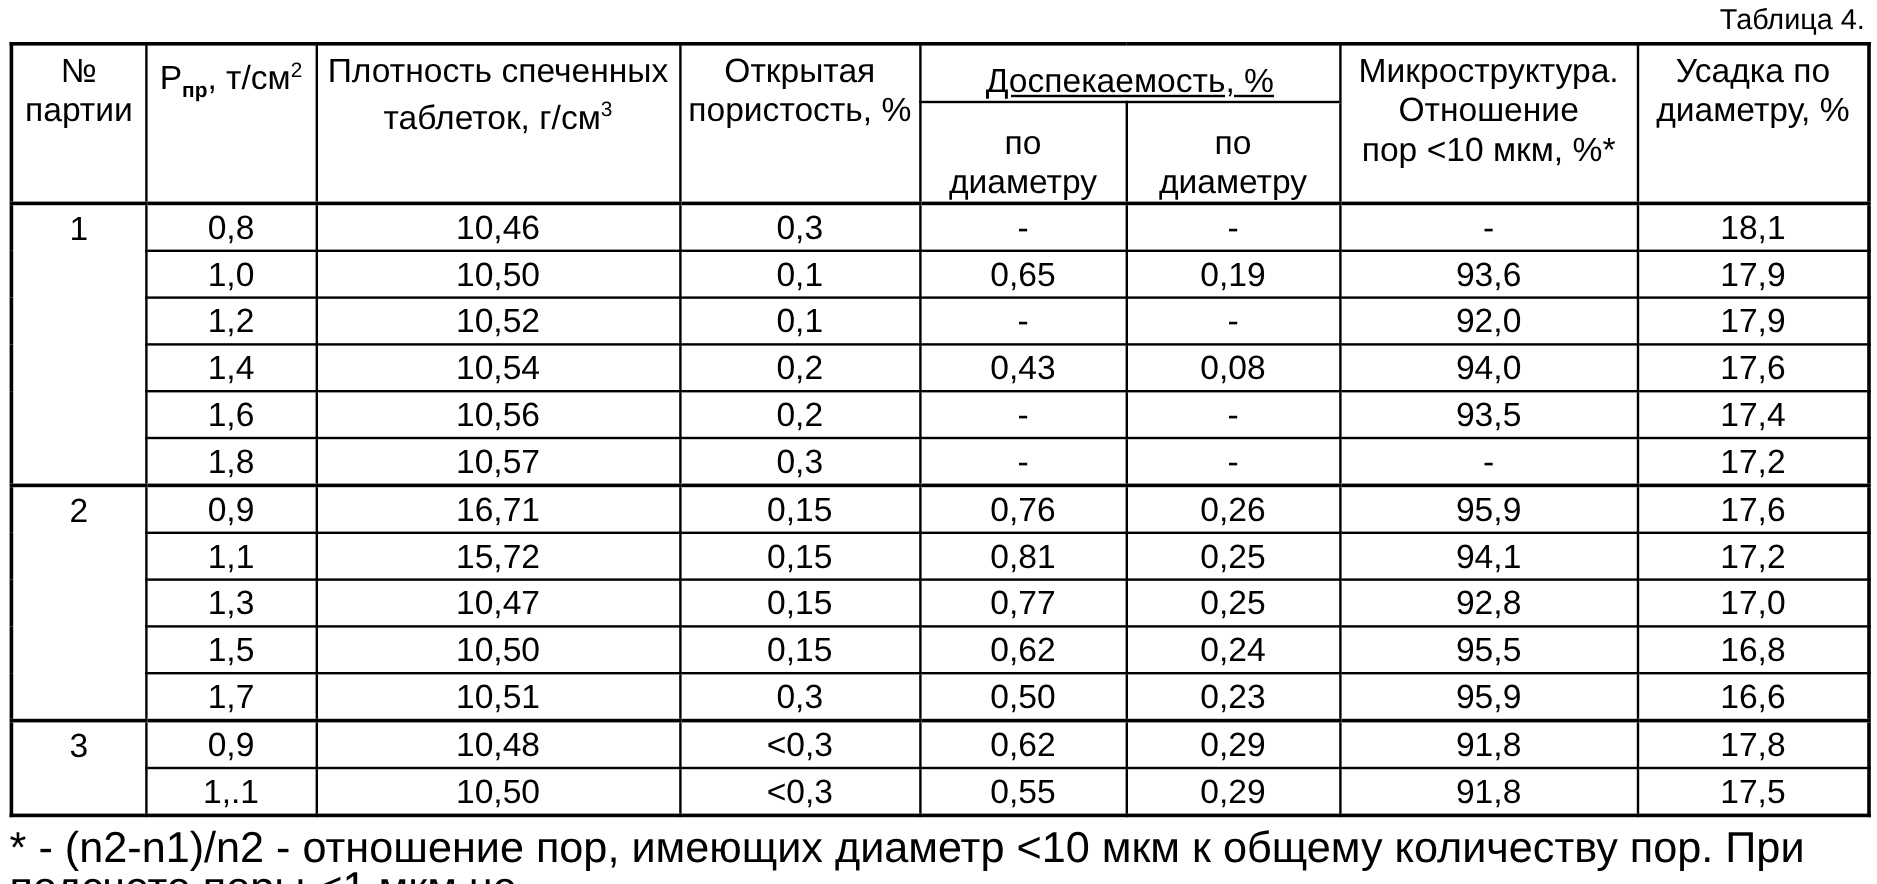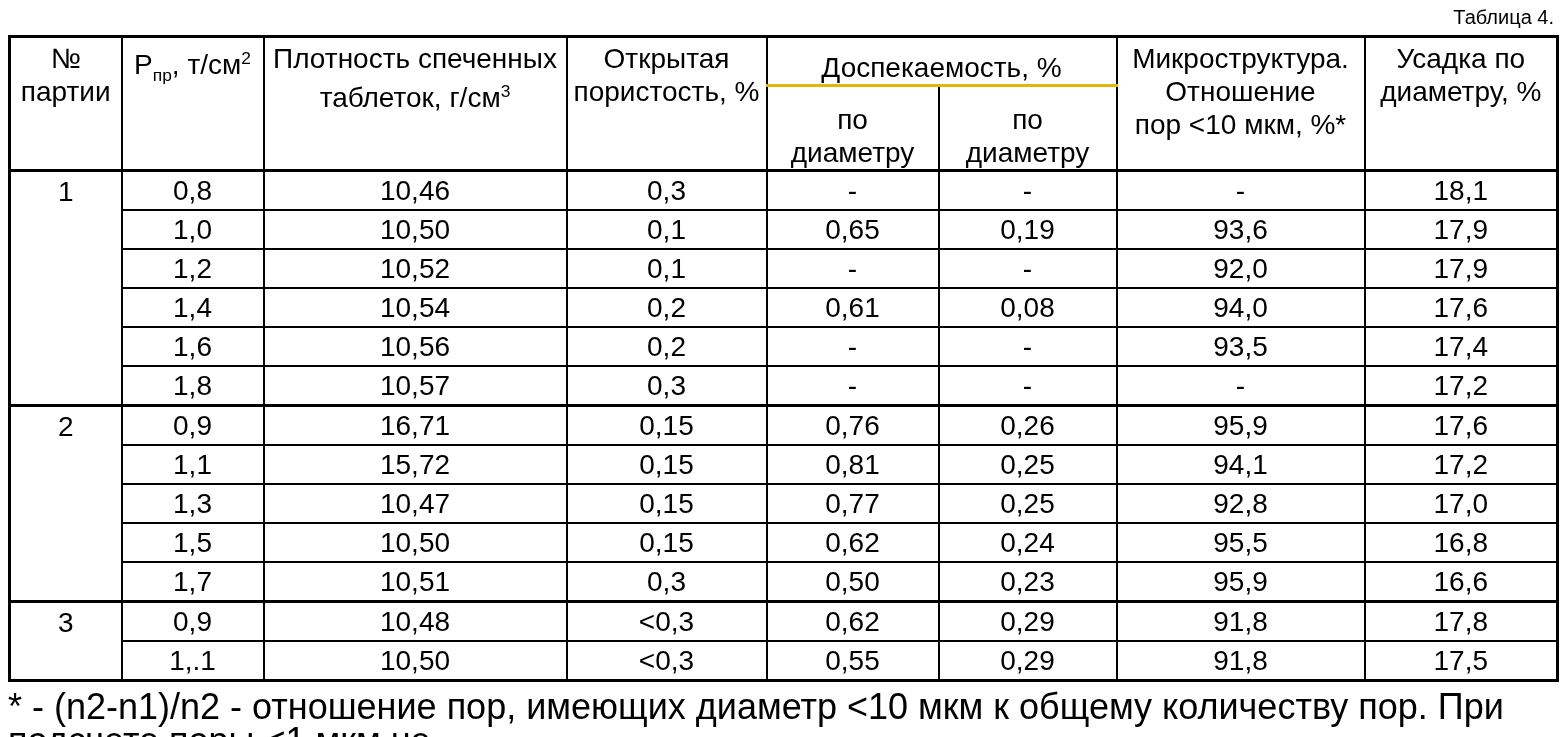--- a/index.html
+++ b/index.html
@@ -14,21 +14,21 @@
     height: 737px;
     box-sizing: border-box;
     background: #ffffff;
     overflow: hidden;
   }
   .table-title {
     height: 35px;
     box-sizing: border-box;
     padding: 2px 10px 0 0;
     text-align: right;
-    font-size: 20px;
+    font-size: 24px;
     line-height: 30px;
   }
   table.data-table {
     margin-left: 8px;
     width: 1548px;
     border-collapse: collapse;
     table-layout: fixed;
     border: 3px solid #000;
   }
   .data-table th, .data-table td {
@@ -42,39 +42,40 @@
     font-weight: normal;
     vertical-align: top;
     padding-top: 4px;
     line-height: 33px;
   }
   .data-table thead tr.hrow1 { height: 40px; }
   .data-table thead tr.hrow2 { height: 64px; }
   .data-table thead th.h-sintering {
     vertical-align: middle;
     padding-top: 13px;
-    border-bottom: 3px solid #eab308;
+    border-bottom: 1px solid #eab308;
+    text-decoration: underline;
   }
   .data-table thead th.h-sub {
     vertical-align: middle;
     padding-top: 16px;
   }
   .data-table tbody tr { height: 37px; }
   .data-table tbody td {
     vertical-align: middle;
     line-height: 37px;
   }
   .data-table tbody td.gcell {
     vertical-align: top;
     padding-top: 3px;
     line-height: 33px;
   }
   .data-table tbody tr.gsep td { border-top: 3px solid #000; }
   sub.b {
-    font-weight: normal;
+    font-weight: bold;
     font-size: 0.62em;
   }
   .data-table sup, .hline sup {
     font-size: 0.62em;
   }
   .footnote {
     margin: 8px 10px 0 8px;
     font-size: 36px;
     line-height: 34px;
   }
@@ -163,21 +164,21 @@
         <td>0,1</td>
         <td>-</td>
         <td>-</td>
         <td>92,0</td>
         <td>17,9</td>
       </tr>
       <tr>
         <td>1,4</td>
         <td>10,54</td>
         <td>0,2</td>
-        <td>0,61</td>
+        <td>0,43</td>
         <td>0,08</td>
         <td>94,0</td>
         <td>17,6</td>
       </tr>
       <tr>
         <td>1,6</td>
         <td>10,56</td>
         <td>0,2</td>
         <td>-</td>
         <td>-</td>

